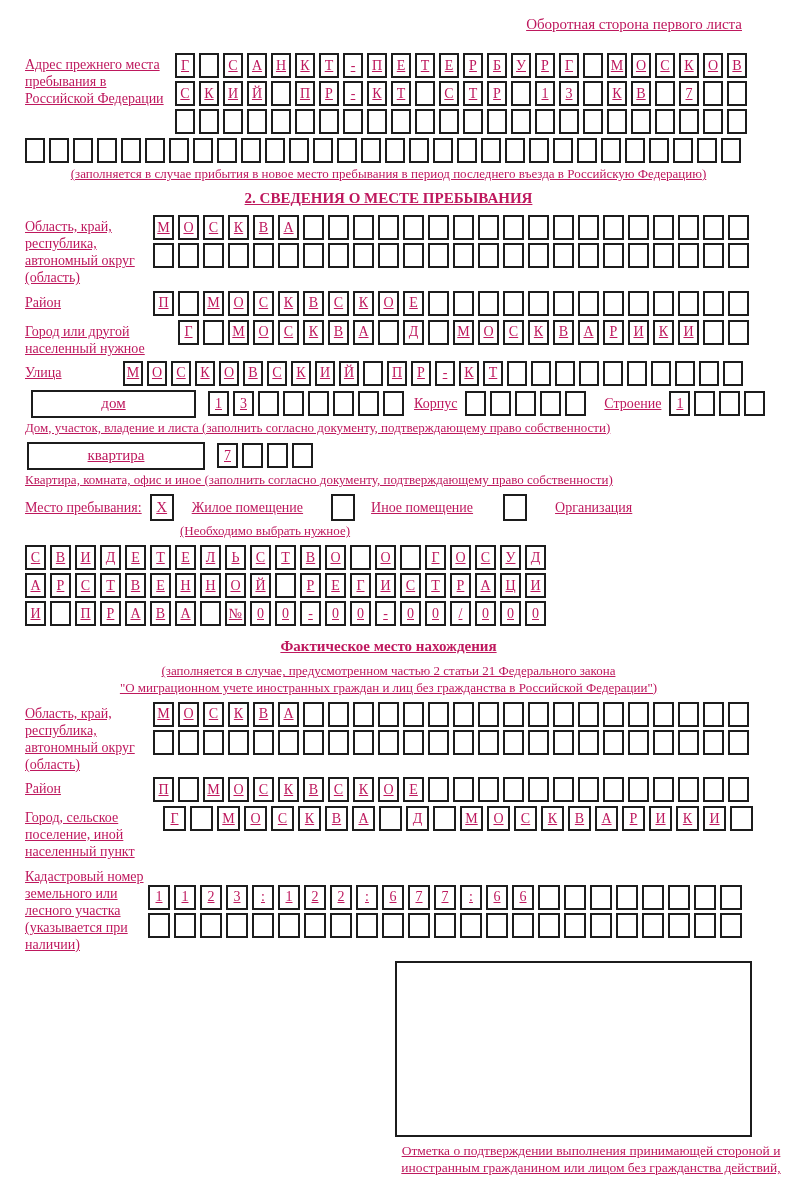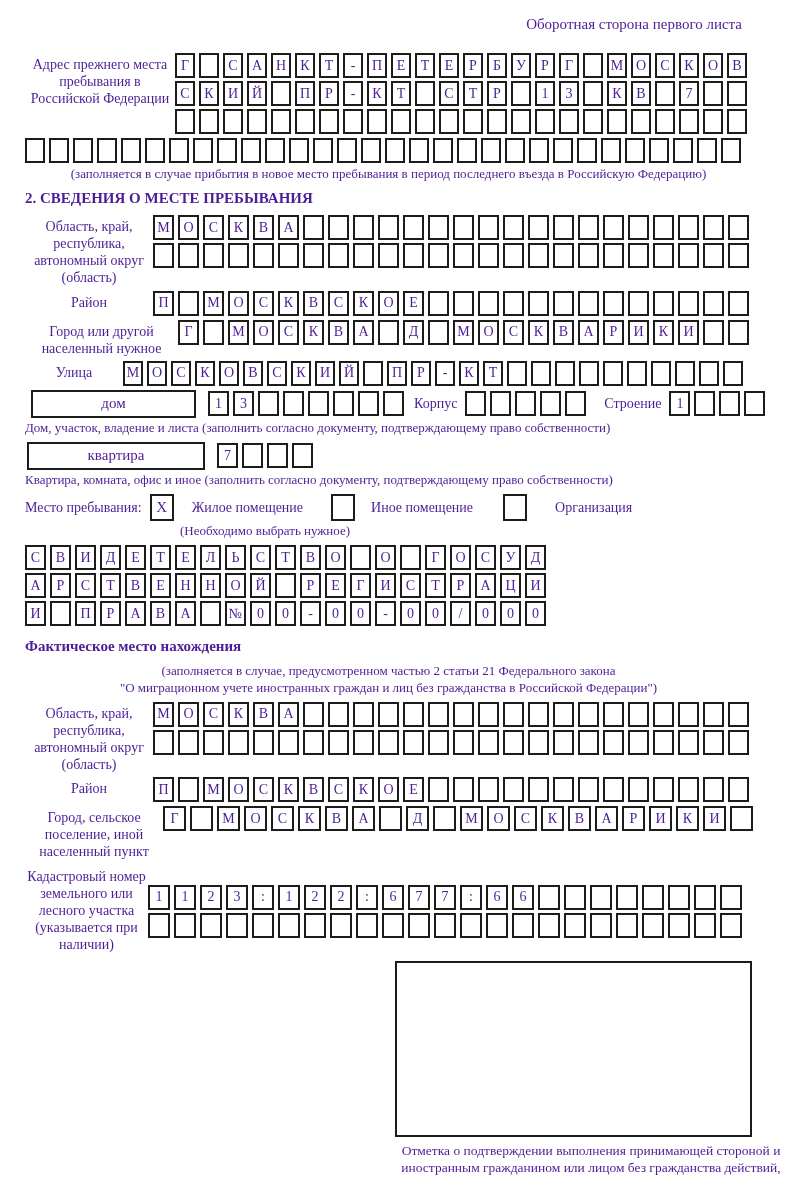--- a/index.html
+++ b/index.html
@@ -1,48 +1,49 @@
 <!DOCTYPE html>
 <html><head>
 <meta charset="utf-8">
 <style>
   * { box-sizing: border-box; margin: 0; padding: 0; }
   html, body { background: #fff; }
   .page {
     position: relative;
     width: 800px; height: 1180px;
     background: #fff;
-    color: #4c1d95;
+    color: #be185d;
     font-family: "Liberation Serif", "DejaVu Serif", serif;
     padding: 16px 48px 16px 25px;
     overflow: hidden;
+    text-decoration: underline;
   }
   .hdr {
     text-align: right;
     font-size: 15px;
     padding-right: 10px;
     margin-bottom: 20px;
   }
-  .field { display: flex; align-items: flex-start; margin-bottom: 4px; text-align: center; }
+  .field { display: flex; align-items: flex-start; margin-bottom: 4px; }
   .flabel { font-size: 14px; line-height: 1.22; flex: 0 0 auto; padding-top: 3px; }
   .rows { display: flex; flex-direction: column; gap: 3px; }
   .cells { display: flex; gap: 4px; }
   .cell {
     width: 20px; height: 25px;
     border: 2px solid #1c1c1c;
     display: inline-flex; align-items: center; justify-content: center;
     font-size: 14px; flex: 0 0 auto;
     background: #fff;
   }
   .w21 .cell { width: 21px; }
   .w22 .cell { width: 22px; }
   .w23 .cell { width: 23px; }
   .note { font-size: 13px; line-height: 1.25; }
   .note-c { text-align: center; }
-  .sec-title { text-align: left; font-weight: bold; font-size: 15px; margin: 8px 0 8px 0; }
+  .sec-title { text-align: center; font-weight: bold; font-size: 15px; margin: 8px 0 8px 0; }
   .wide-box {
     border: 2px solid #1c1c1c; height: 28px;
     display: inline-flex; align-items: center; justify-content: center;
     font-size: 15px; flex: 0 0 auto; background: #fff;
   }
   .inline-row { display: flex; align-items: center; margin-bottom: 2px; }
   .inline-label { font-size: 14px; }
   .checkbox {
     width: 24px; height: 27px; border: 2px solid #1c1c1c;
     display: inline-flex; align-items: center; justify-content: center;

